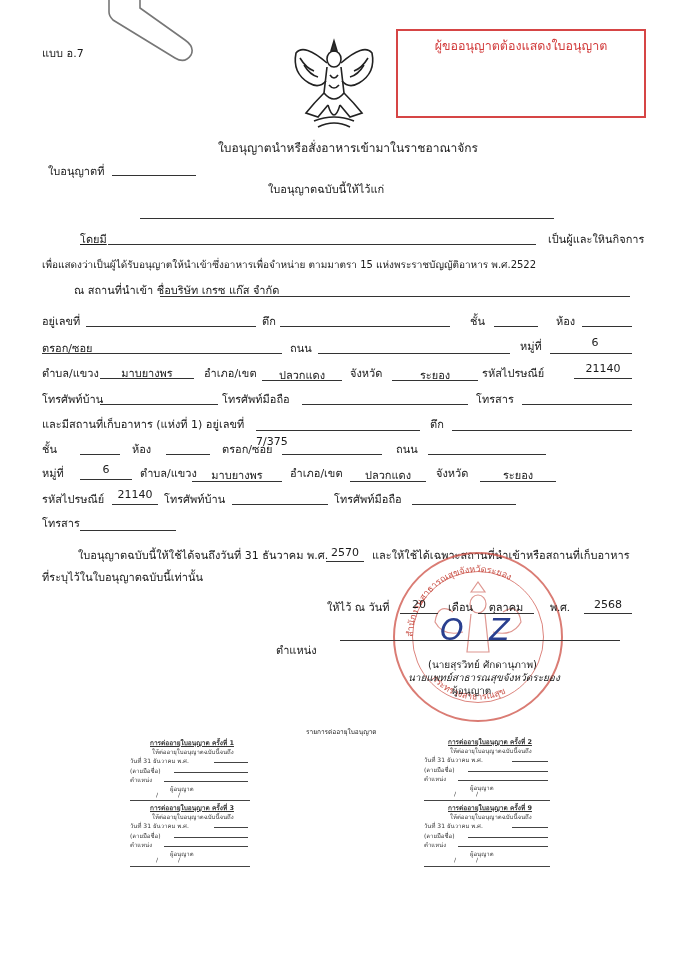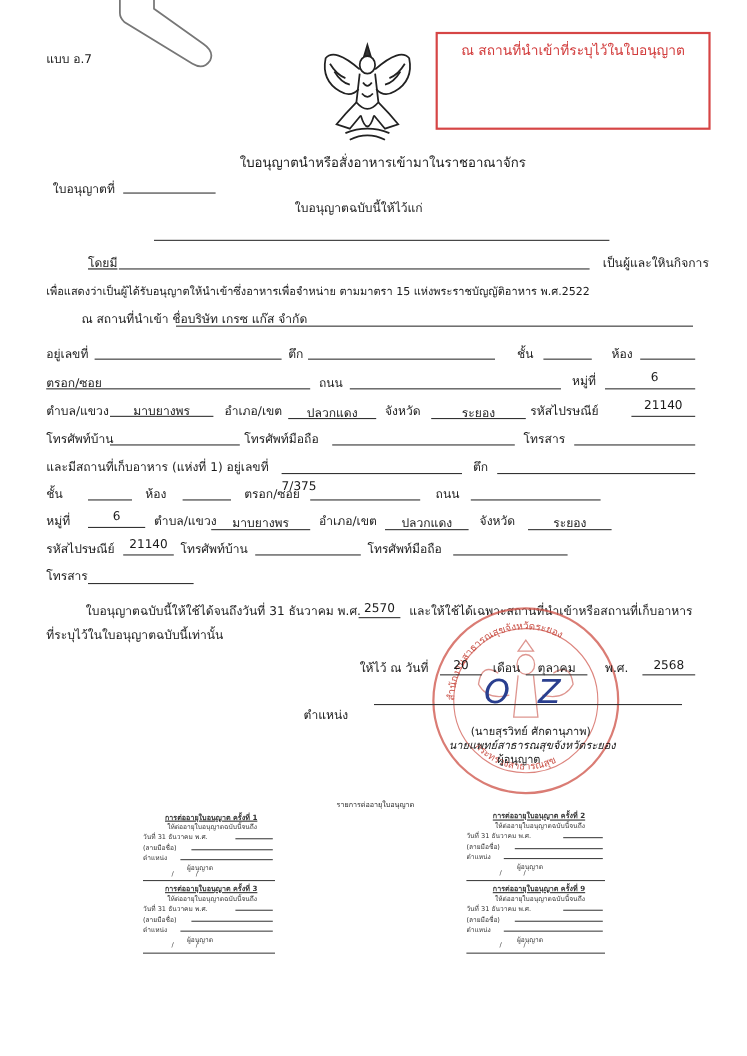--- a/index.html
+++ b/index.html
@@ -42,21 +42,21 @@
     <path d="M43 34 L40 60 Q50 72 60 60 L57 34"></path>
     <path d="M40 60 Q30 70 22 80 L34 84 L44 72"></path>
     <path d="M60 60 Q70 70 78 80 L66 84 L56 72"></path>
     <path d="M44 72 Q50 92 56 72"></path>
     <path d="M30 88 Q50 80 70 88 M34 94 Q50 86 66 94"></path>
     <path d="M46 42 Q50 48 54 42 M45 52 Q50 58 55 52"></path>
   </g>
 </svg>
 
 <div class="redbox">
-  <div>ณ สถานที่นำเข้าที่ระบุไว้ในใบอนุญาต</div>
+  <div>ผู้ขออนุญาตต้องแสดงใบอนุญาต</div>
 </div>
 
 <div class="abs title" style="left:218px;top:138px;">ใบอนุญาตนำหรือสั่งอาหารเข้ามาในราชอาณาจักร</div>
 
 <div class="abs" style="left:48px;top:162px;">ใบอนุญาตที่</div>
 <div class="ln" style="left:112px;top:175px;width:84px;"></div>
 
 <div class="abs" style="left:268px;top:180px;text-align:right;">ใบอนุญาตฉบับนี้ให้ไว้แก่</div>
 <div class="ln" style="left:140px;top:218px;width:414px;"></div>
 
@@ -167,21 +167,21 @@
     <path d="M78 62 L74 100 L96 100 L92 62"></path>
   </g>
 </svg>
 
 <div class="abs" style="left:327px;top:598px;">ให้ไว้ ณ วันที่</div>
 <div class="val" style="left:400px;top:598px;width:38px;">20</div>
 <div class="ln" style="left:400px;top:613px;width:38px;"></div>
 <div class="abs" style="left:448px;top:598px;">เดือน</div>
 <div class="val" style="left:478px;top:598px;width:56px;">ตุลาคม</div>
 <div class="ln" style="left:478px;top:613px;width:56px;"></div>
-<div class="abs" style="left:550px;top:598px;">พ.ศ.</div>
+<div class="abs" style="left:550px;top:598px;font-family:Liberation Serif, serif;">พ.ศ.</div>
 <div class="val" style="left:584px;top:598px;width:48px;">2568</div>
 <div class="ln" style="left:584px;top:613px;width:48px;"></div>
 
 <div class="abs blue" style="left:440px;top:612px;font-size:30px;font-style:italic;letter-spacing:8px;">O Z</div>
 <div class="ln" style="left:340px;top:640px;width:280px;"></div>
 <div class="abs" style="left:276px;top:641px;">ตำแหน่ง</div>
 <div class="abs" style="left:428px;top:657px;font-size:10px;">(นายสุรวิทย์ ศักดานุภาพ)</div>
 <div class="abs" style="left:408px;top:670px;font-size:10px;font-style:italic;">นายแพทย์สาธารณสุขจังหวัดระยอง</div>
 <div class="abs" style="left:452px;top:683px;font-size:10px;">ผู้อนุญาต</div>
 

